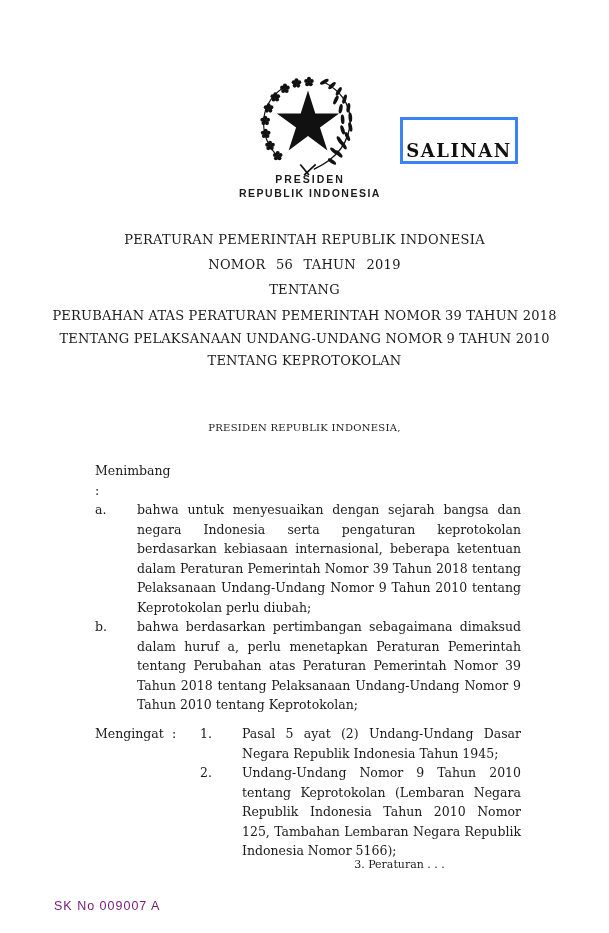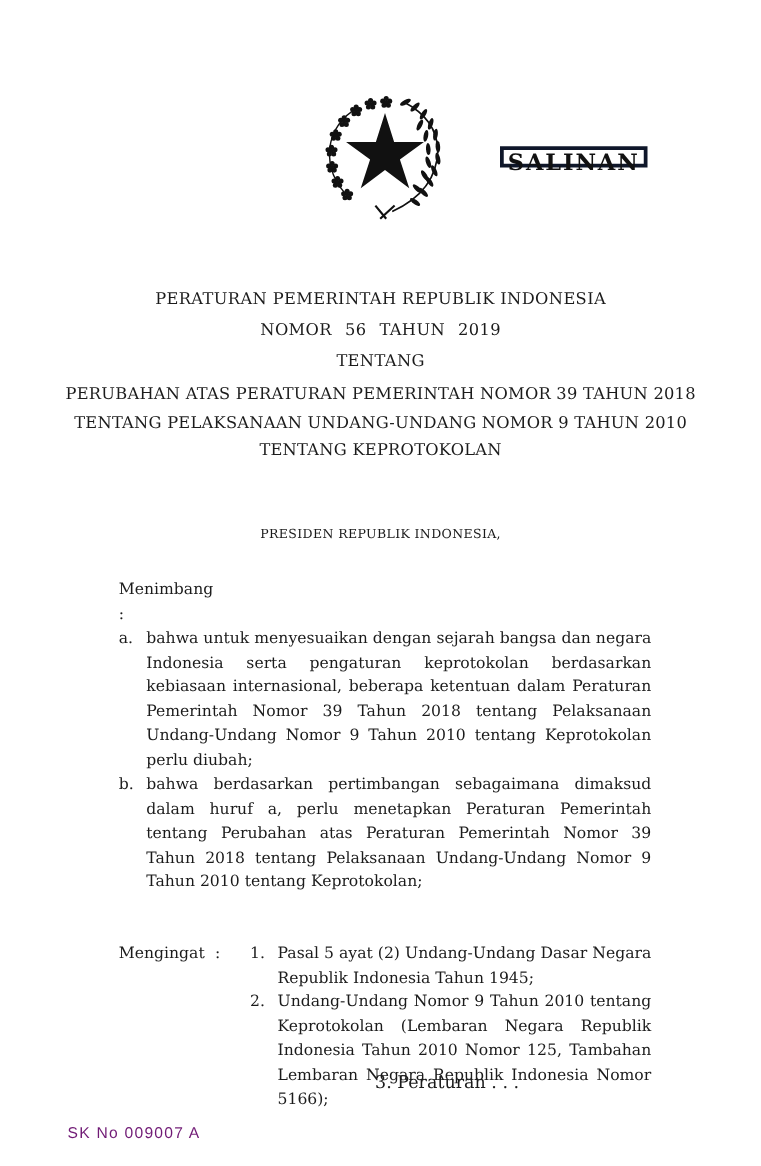--- a/index.html
+++ b/index.html
@@ -6,23 +6,23 @@
   body{
     width:609px;height:933px;background:#ffffff;
     font-family:"DejaVu Serif","Liberation Serif",serif;
     color:#1b1b1b;-webkit-font-smoothing:antialiased;
   }
   .page{position:relative;width:609px;height:933px;overflow:hidden;background:#fff;}
 
   
   .seal{position:absolute;left:250px;top:76px;width:116px;height:100px;}
   .stamp-box{
-    position:absolute;left:400px;top:117px;width:118px;height:17px;
-    border:3px solid #0f172a;box-sizing:border-box;
-    display:flex;align-items:flex-start;justify-content:center;
+    position:absolute;left:400px;top:117px;width:118px;height:47px;
+    border:3px solid #3b82f6;box-sizing:border-box;
+    display:flex;align-items:flex-end;justify-content:center;
   }
   .stamp-text{
     font-family:"DejaVu Serif","Liberation Serif",serif;
     font-weight:bold;font-size:18px;letter-spacing:1.5px;color:#111;
   }
   .agency{
     position:absolute;left:210px;top:173px;width:200px;text-align:center;
     font-family:"Liberation Sans","DejaVu Sans",sans-serif;
     font-weight:bold;color:#1b1b1b;
   }
@@ -37,32 +37,32 @@
   .t-subject{top:305px;font-size:13px;line-height:22.5px;letter-spacing:0.2px;}
   .t-invocation{top:397px;font-size:12.8px;letter-spacing:0.3px;}
   .t-authority{top:422px;font-size:10px;letter-spacing:0.3px;}
 
   
   .clause{
     position:absolute;left:95px;width:426px;display:flex;
     font-size:12.5px;line-height:19.5px;
   }
   .clause-menimbang{top:461px;flex-direction:column;}
-  .clause-mengingat{top:752px;}
+  .clause-mengingat{top:724px;}
   .clause-label{width:77px;flex-shrink:0;}
   .clause-colon{width:28px;flex-shrink:0;}
   .clause-body{flex:1;}
   .item{display:flex;}
   .item-marker{width:22px;flex-shrink:0;}
-  .item-text{flex:1;text-align:justify;}
+  .item-text{flex:1;text-align:justify;margin-left:20px;}
 
   
   .catchword{
-    position:absolute;top:858px;left:300px;width:221px;text-align:left;
-    font-size:14px;
+    position:absolute;top:858px;left:289px;width:221px;text-align:center;
+    font-size:11px;
   }
   .sk-number{
     position:absolute;top:899px;left:54px;
     font-family:"Liberation Sans","DejaVu Sans",sans-serif;
     font-size:12.5px;letter-spacing:1px;color:#701a75;
   }
 </style>
 </head>
 <body>
 
@@ -115,20 +115,24 @@
       <use href="#grain" transform="translate(89,25) rotate(26)"></use>
 
       <path d="M52,92 L61,103 M68,92 L56,103" stroke="#111" stroke-width="1.8" fill="none"></path>
     </svg>
   </div>
 
   <div class="stamp-box">
     <span class="stamp-text">SALINAN</span>
   </div>
 
+  <div class="agency">
+    <div class="agency-line1">PRESIDEN</div>
+    <div class="agency-line2">REPUBLIK INDONESIA</div>
+  </div>
 
   <div class="centerline t-main">PERATURAN PEMERINTAH REPUBLIK INDONESIA</div>
   <div class="centerline t-nomor">NOMOR 56 TAHUN 2019</div>
   <div class="centerline t-tentang">TENTANG</div>
   <div class="centerline t-subject">
     <div>PERUBAHAN ATAS PERATURAN PEMERINTAH NOMOR 39 TAHUN 2018</div>
     <div>TENTANG PELAKSANAAN UNDANG-UNDANG NOMOR 9 TAHUN 2010</div>
     <div>TENTANG KEPROTOKOLAN</div>
   </div>
 

